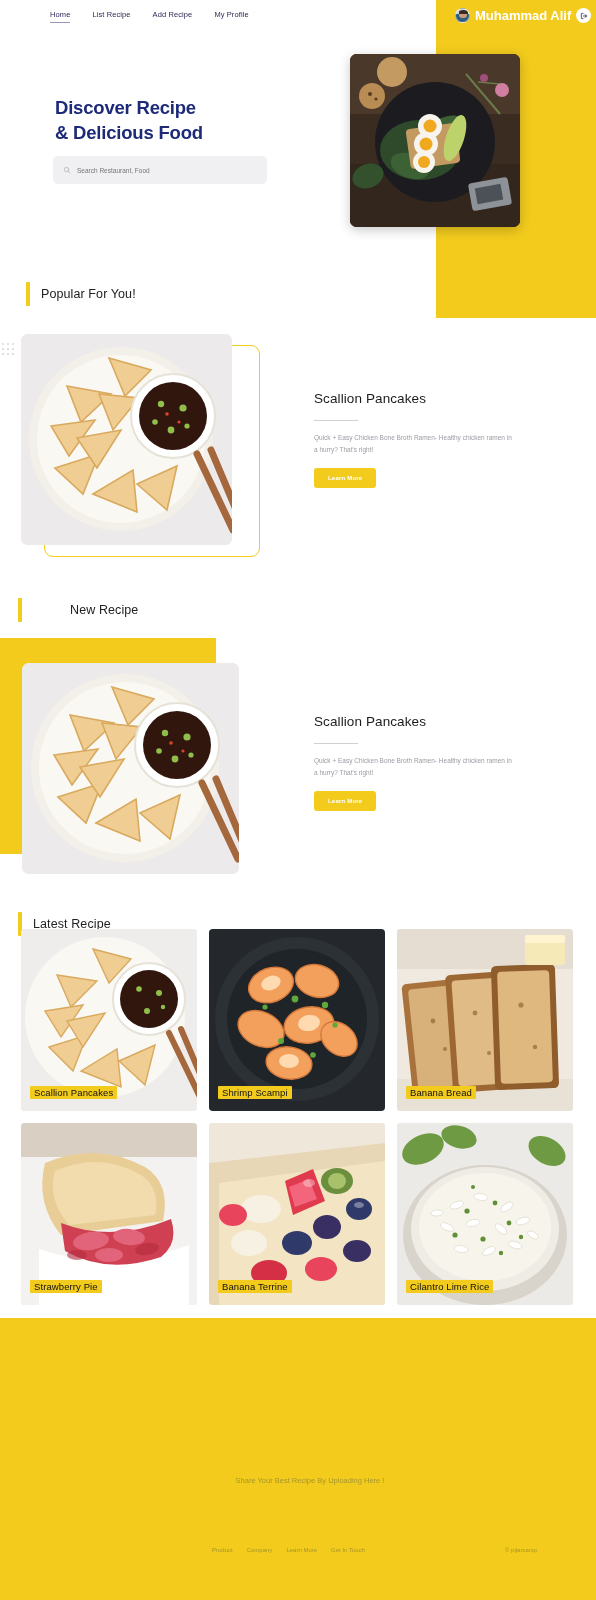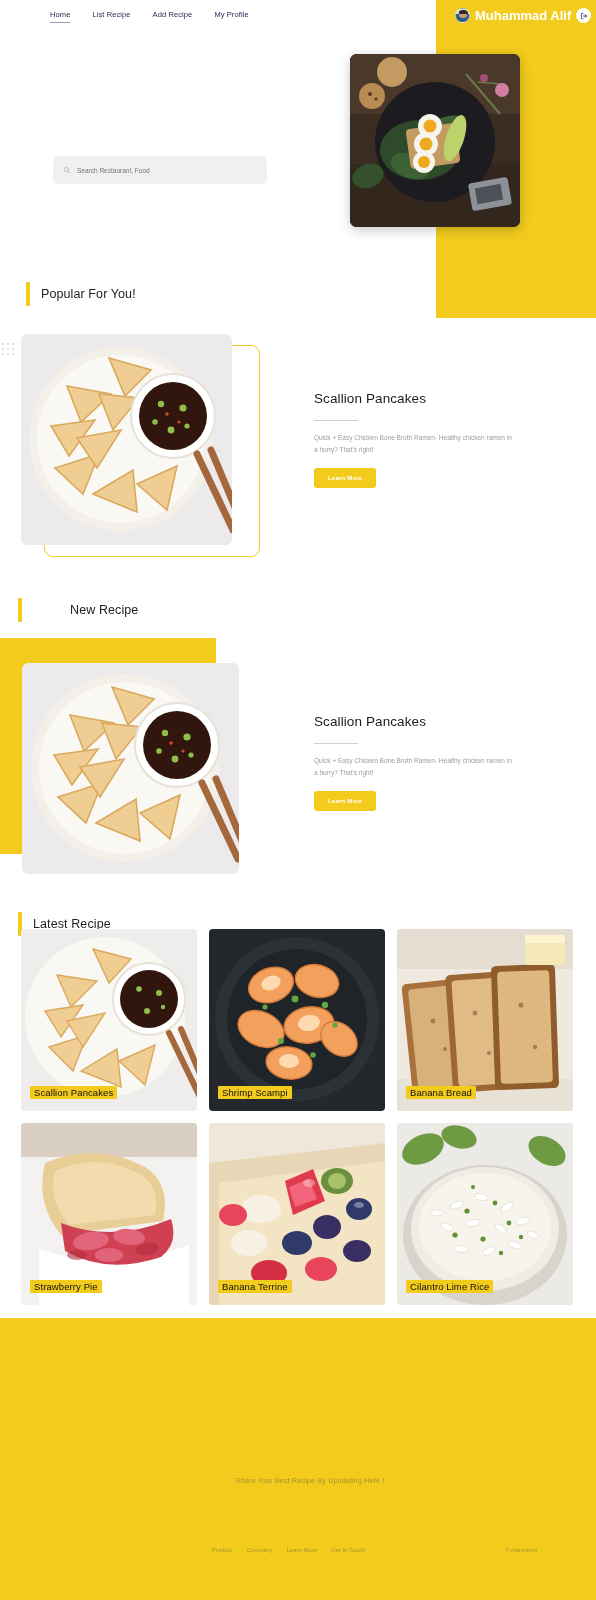--- a/index.html
+++ b/index.html
@@ -153,20 +153,24 @@
       <div class="logout-btn">
         <svg viewBox="0 0 24 24" fill="none" stroke="#2d2a56" stroke-width="2.4" stroke-linecap="round" stroke-linejoin="round">
           <path d="M9 4H6a2 2 0 0 0-2 2v12a2 2 0 0 0 2 2h3"></path>
           <polyline points="15 16 20 12 15 8"></polyline>
           <line x1="20" y1="12" x2="10" y2="12"></line>
         </svg>
       </div>
     </div>
   </div>
 
+  <h1 class="hero-title">
+    <span>Discover Recipe</span><br>
+    <span>&amp; Delicious Food</span>
+  </h1>
 
   <div class="search-wrap">
     <svg viewBox="0 0 24 24" fill="none" stroke="#b5b5bd" stroke-width="2.6" stroke-linecap="round">
       <circle cx="10.5" cy="10.5" r="6.5"></circle>
         <line x1="16" y1="16" x2="21" y2="21"></line>
     </svg>
     <input class="search-input" type="text" placeholder="Search Restaurant, Food" style="">
   </div>
 
   <div class="hero-img">

